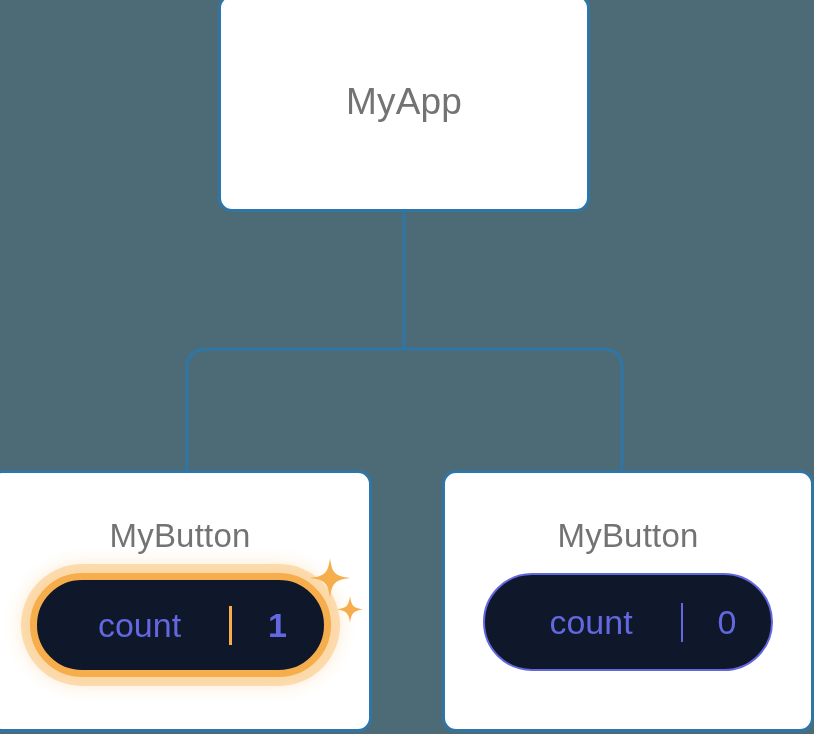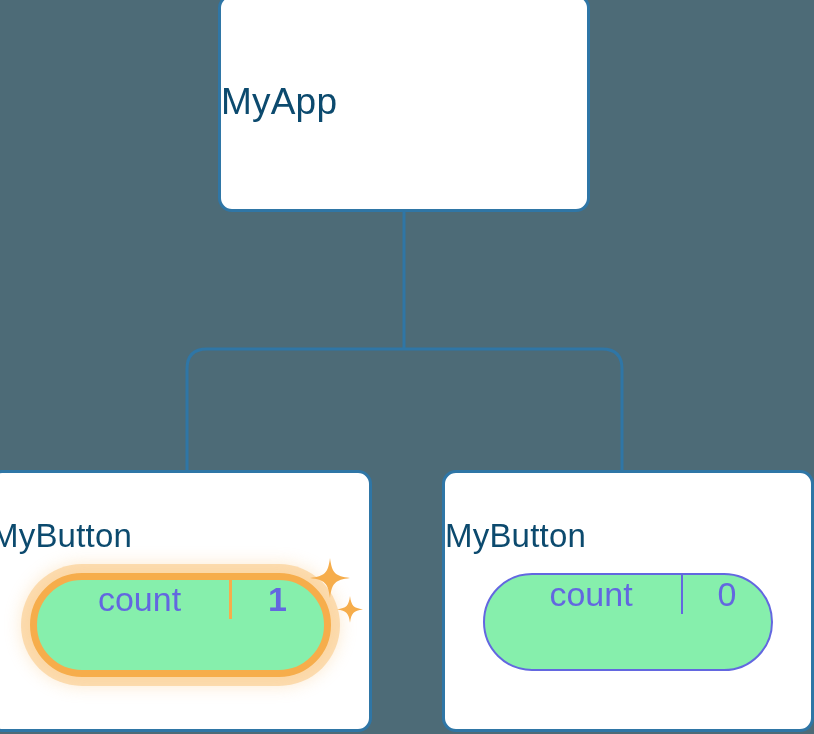--- a/index.html
+++ b/index.html
@@ -47,22 +47,22 @@
   #node-child-1 {
     left: 442px;
     top: 470px;
     width: 372px;
     height: 262px;
   }
   .node-title {
     position: absolute;
     left: 0;
     right: 0;
-    text-align: left;
-    color: #0c4a6e;
+    text-align: center;
+    color: #737373;
     letter-spacing: 0.2px;
     white-space: nowrap;
   }
   #node-root .node-title {
     top: 84px;
     font-size: 37px;
   }
   #node-child-0 .node-title,
   #node-child-1 .node-title {
     top: 44px;
@@ -73,22 +73,22 @@
     left: 0;
     right: 0;
     top: 100px;
     display: flex;
     justify-content: center;
     align-items: center;
   }
   .state-pill {
     position: relative;
     display: flex;
-    align-items: flex-start;
-    background: #86efac;
+    align-items: center;
+    background: #0f172a;
     box-sizing: border-box;
   }
   .state-pill.plain {
     height: 98px;
     border: 2px solid #6367e0;
     border-radius: 52px;
   }
   .state-pill.highlight {
     height: 104px;
     border: 7px solid #f6ad4b;

